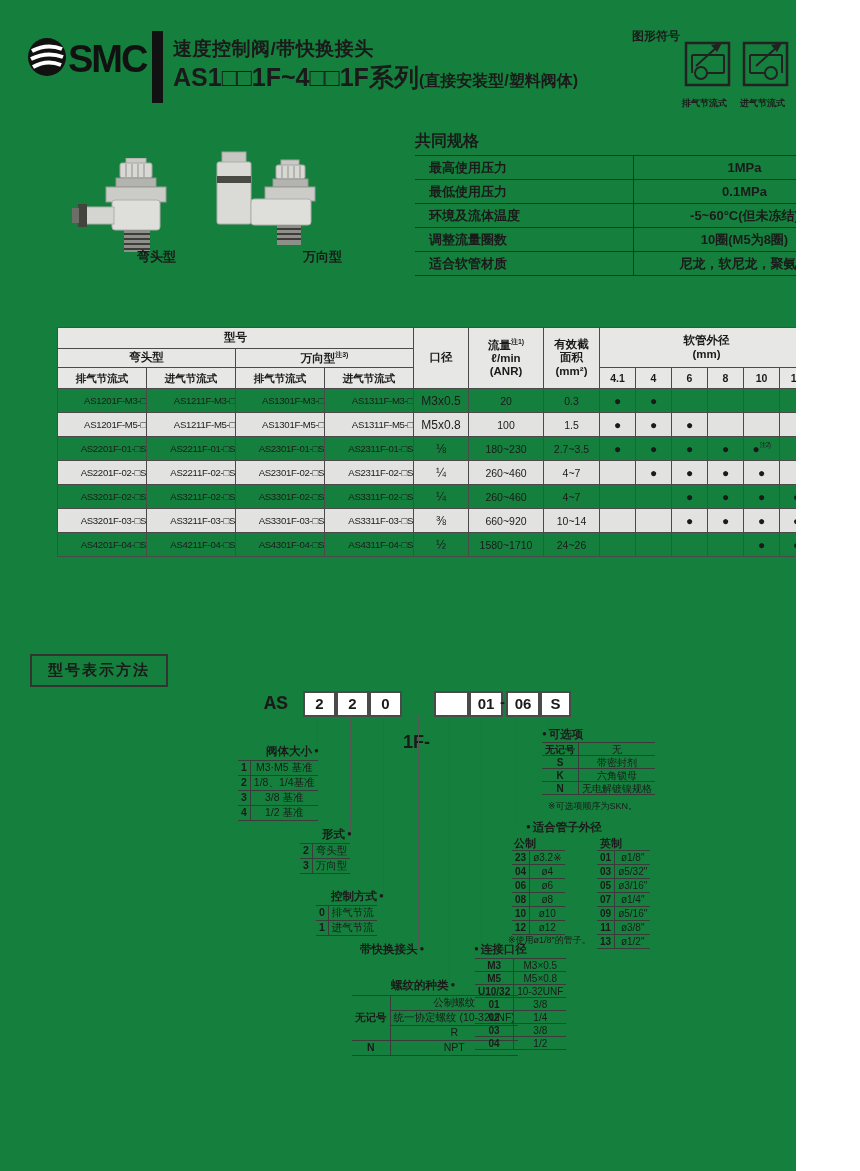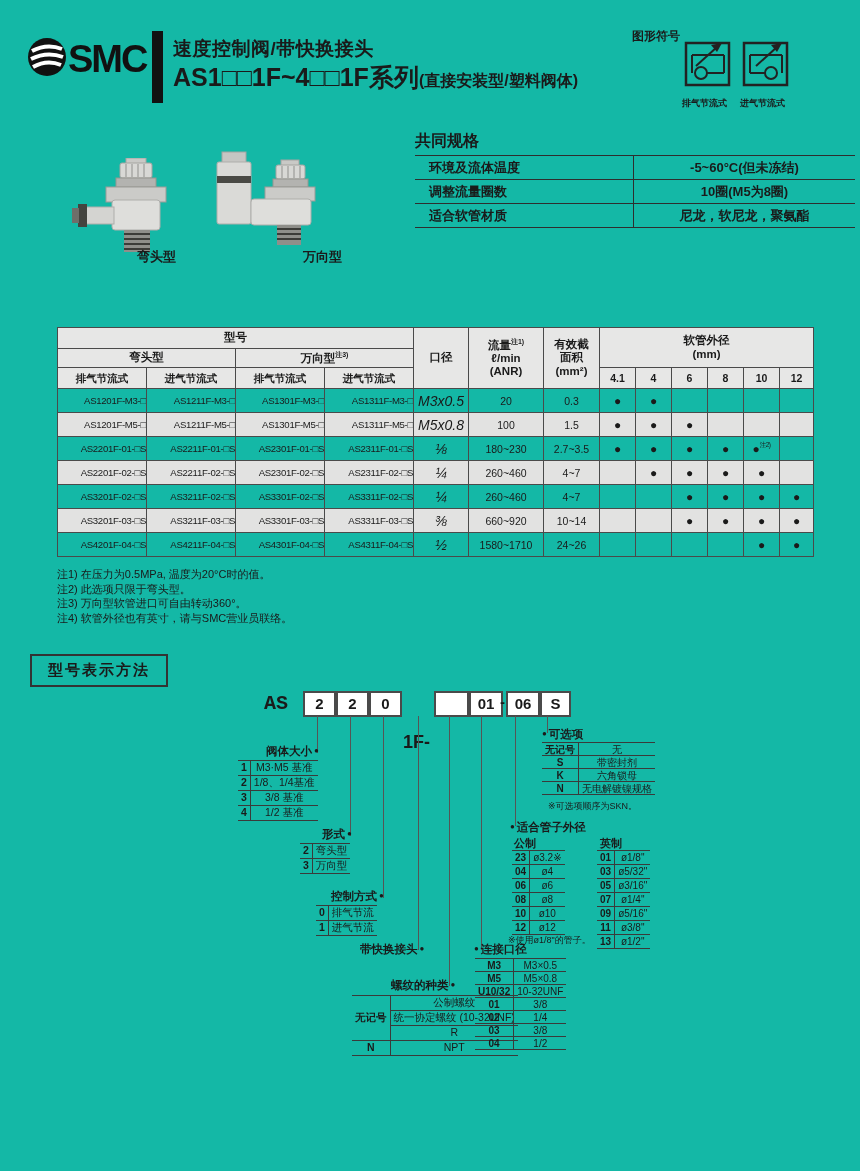--- a/index.html
+++ b/index.html
@@ -1,17 +1,17 @@
 <!DOCTYPE html>
 <html><head>
 <meta charset="utf-8">
 <style>
   html,body { margin:0; padding:0; background:#fff; }
   body { font-family:"Liberation Sans","DejaVu Sans",sans-serif; color:#1a1a1a; }
-  .page { position:relative; width:860px; height:1171px; background:#14b8a6; overflow:hidden; }
+  .page { position:relative; width:796px; height:1171px; background:#15803d; overflow:hidden; }
   .abs { position:absolute; }
   .pre { white-space:pre-line; }
 
   
   .vbar { position:absolute; left:152px; top:31px; width:11px; height:72px; background:#111; }
   .title1 { position:absolute; left:173px; top:36px; font-size:19px; font-weight:bold; letter-spacing:.5px; }
   .title2 { position:absolute; left:173px; top:61px; font-size:25px; font-weight:bold; white-space:nowrap; }
   .title2 .paren { font-size:16px; }
   .gsym-label { position:absolute; left:632px; top:28px; font-size:12px; font-weight:bold; }
   .sym-cap { position:absolute; top:97px; font-size:9px; font-weight:bold; }
@@ -28,21 +28,21 @@
 
   
   table.model { position:absolute; left:57px; top:327px; border-collapse:collapse; table-layout:fixed; width:756px; }
   .model th, .model td { border:1px solid #4a4a4a; text-align:center; padding:0; overflow:hidden; }
   .model thead th { background:#e7e7e6; font-weight:bold; font-size:11.5px; line-height:1.15; }
   .model thead tr.h3 th { font-size:10.5px; }
   .model sup { font-size:7px; }
   .model tbody tr { height:24px; }
   .model tbody tr.alt td { background:#e2e2e1; }
   .model td.m { font-size:9.6px; text-align:right; padding-left:2px; letter-spacing:-.3px; white-space:nowrap; }
-  .model td.bore { font-size:14px;font-style:italic; }
+  .model td.bore { font-size:12px; }
   .model td.num { font-size:10.5px; }
   .model td.dotc { font-size:12px; line-height:1; }
   .model td.dotc sup { font-size:6.5px; vertical-align:6px; letter-spacing:-.5px; }
 
   
   .notes { position:absolute; left:57px; top:567px; font-size:11px; line-height:14.5px; }
 
   
   .howto-box { position:absolute; left:30px; top:654px; border:2px solid #333; font-size:15px; font-weight:bold; padding:5px 16px; letter-spacing:2px; }
   .code-prefix { position:absolute; font-size:20px; font-weight:600; }
@@ -149,20 +149,28 @@
         <line x1="72" y1="89" x2="96" y2="89"></line>
       </g>
   </svg>
   <div class="photo-cap" style="left:137px;">弯头型</div>
   <div class="photo-cap" style="left:303px;">万向型</div>
 
   <div class="cs-title">共同规格</div>
   <table class="specs">
     <tbody>
         <tr>
+          <td class="k">最高使用压力</td>
+          <td class="v">1MPa</td>
+        </tr>
+        <tr>
+          <td class="k">最低使用压力</td>
+          <td class="v">0.1MPa</td>
+        </tr>
+        <tr>
           <td class="k">环境及流体温度</td>
           <td class="v">-5~60°C(但未冻结)</td>
         </tr>
         <tr>
           <td class="k">调整流量圈数</td>
           <td class="v">10圈(M5为8圈)</td>
         </tr>
         <tr>
           <td class="k">适合软管材质</td>
           <td class="v">尼龙，软尼龙，聚氨酯</td>
@@ -317,26 +325,20 @@
           <td class="dotc"></td>
           <td class="dotc"></td>
           <td class="dotc"></td>
           <td class="dotc"></td>
           <td class="dotc"><span>●</span></td>
           <td class="dotc"><span>●</span></td>
         </tr>
       </tbody>
   </table>
 
-  <div class="notes">
-      <div>注1) 在压力为0.5MPa, 温度为20°C时的值。</div>
-      <div>注2) 此选项只限于弯头型。</div>
-      <div>注3) 万向型软管进口可自由转动360°。</div>
-      <div>注4) 软管外径也有英寸，请与SMC营业员联络。</div>
-    </div>
 
   <div class="howto-box">型号表示方法</div>
 
   <div class="code-prefix" style="left:264px;top:692px;font-family:Liberation Mono, monospace;">AS</div>
   <div class="cbox" style="left:303px;top:691px;width:29px;">2</div>
   <div class="cbox" style="left:336px;top:691px;width:29px;">2</div>
   <div class="cbox" style="left:369px;top:691px;width:29px;">0</div>
   <div class="code-mid" style="left:403px;top:732px;">1F-</div>
   <div class="cbox" style="left:434px;top:691px;width:31px;"></div>
   <div class="cbox" style="left:469px;top:691px;width:30px;">01</div>
@@ -453,21 +455,21 @@
           <td class="c">03</td>
           <td class="d">3/8</td>
         </tr>
         <tr>
           <td class="c">04</td>
           <td class="d">1/2</td>
         </tr>
       </tbody>
     </table>
 
-  <div class="dlab bl" style="left:510px;top:820px;">适合管子外径</div>
+  <div class="dlab bl" style="left:526px;top:820px;">适合管子外径</div>
   <div class="sub-lab" style="left:514px;top:836px;">公制</div>
   <table class="dt tube" style="left:512px;top:850px;">
       <tbody>
         <tr>
           <td class="c">23</td>
           <td class="d">ø3.2※</td>
         </tr>
         <tr>
           <td class="c">04</td>
           <td class="d">ø4</td>

